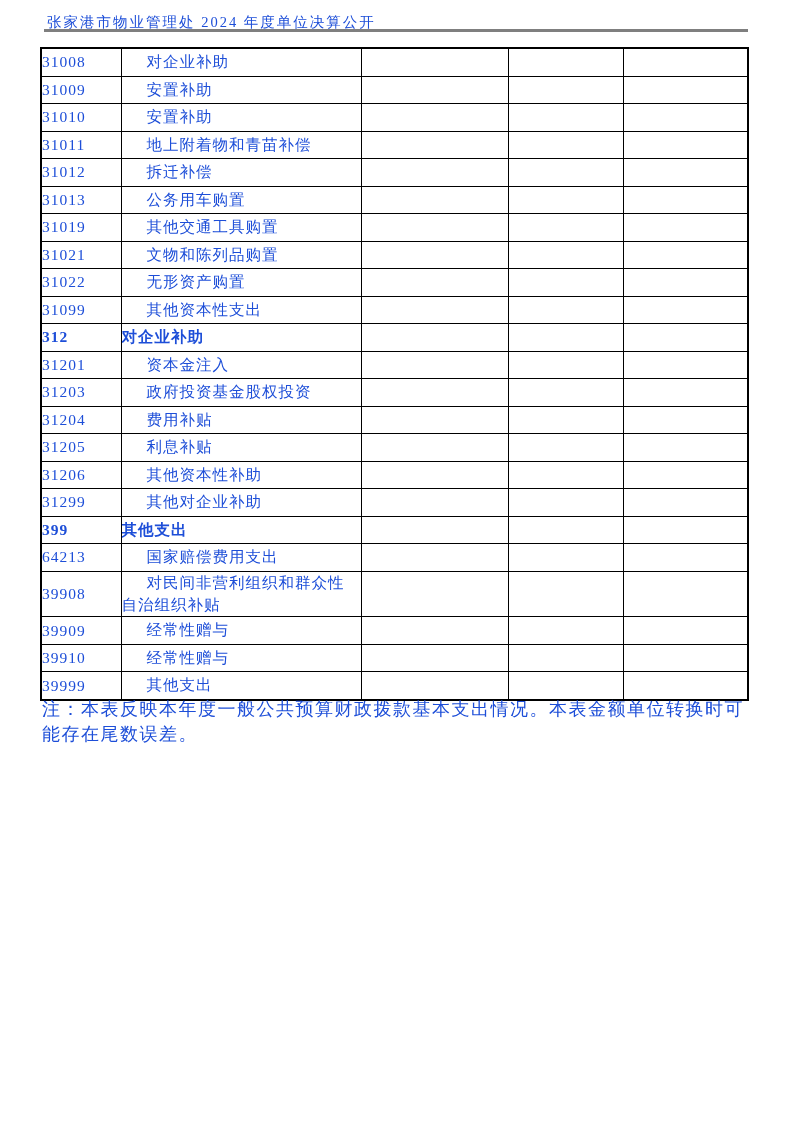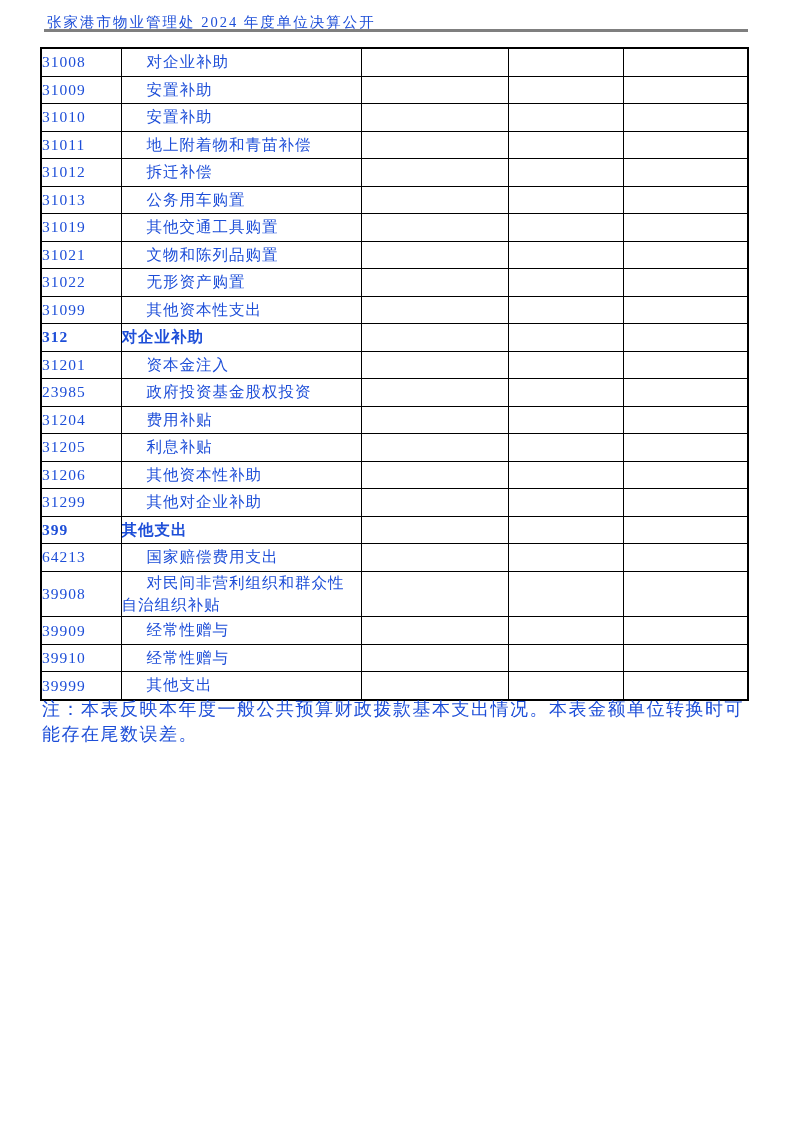--- a/index.html
+++ b/index.html
@@ -171,21 +171,21 @@
           <td class="value-cell"></td>
         </tr>
         <tr>
           <td class="code-cell">31201</td>
           <td class="label-cell">资本金注入</td>
           <td class="value-cell"></td>
           <td class="value-cell"></td>
           <td class="value-cell"></td>
         </tr>
         <tr>
-          <td class="code-cell">23985</td>
+          <td class="code-cell">31203</td>
           <td class="label-cell">政府投资基金股权投资</td>
           <td class="value-cell"></td>
           <td class="value-cell"></td>
           <td class="value-cell"></td>
         </tr>
         <tr>
           <td class="code-cell">31204</td>
           <td class="label-cell">费用补贴</td>
           <td class="value-cell"></td>
           <td class="value-cell"></td>

